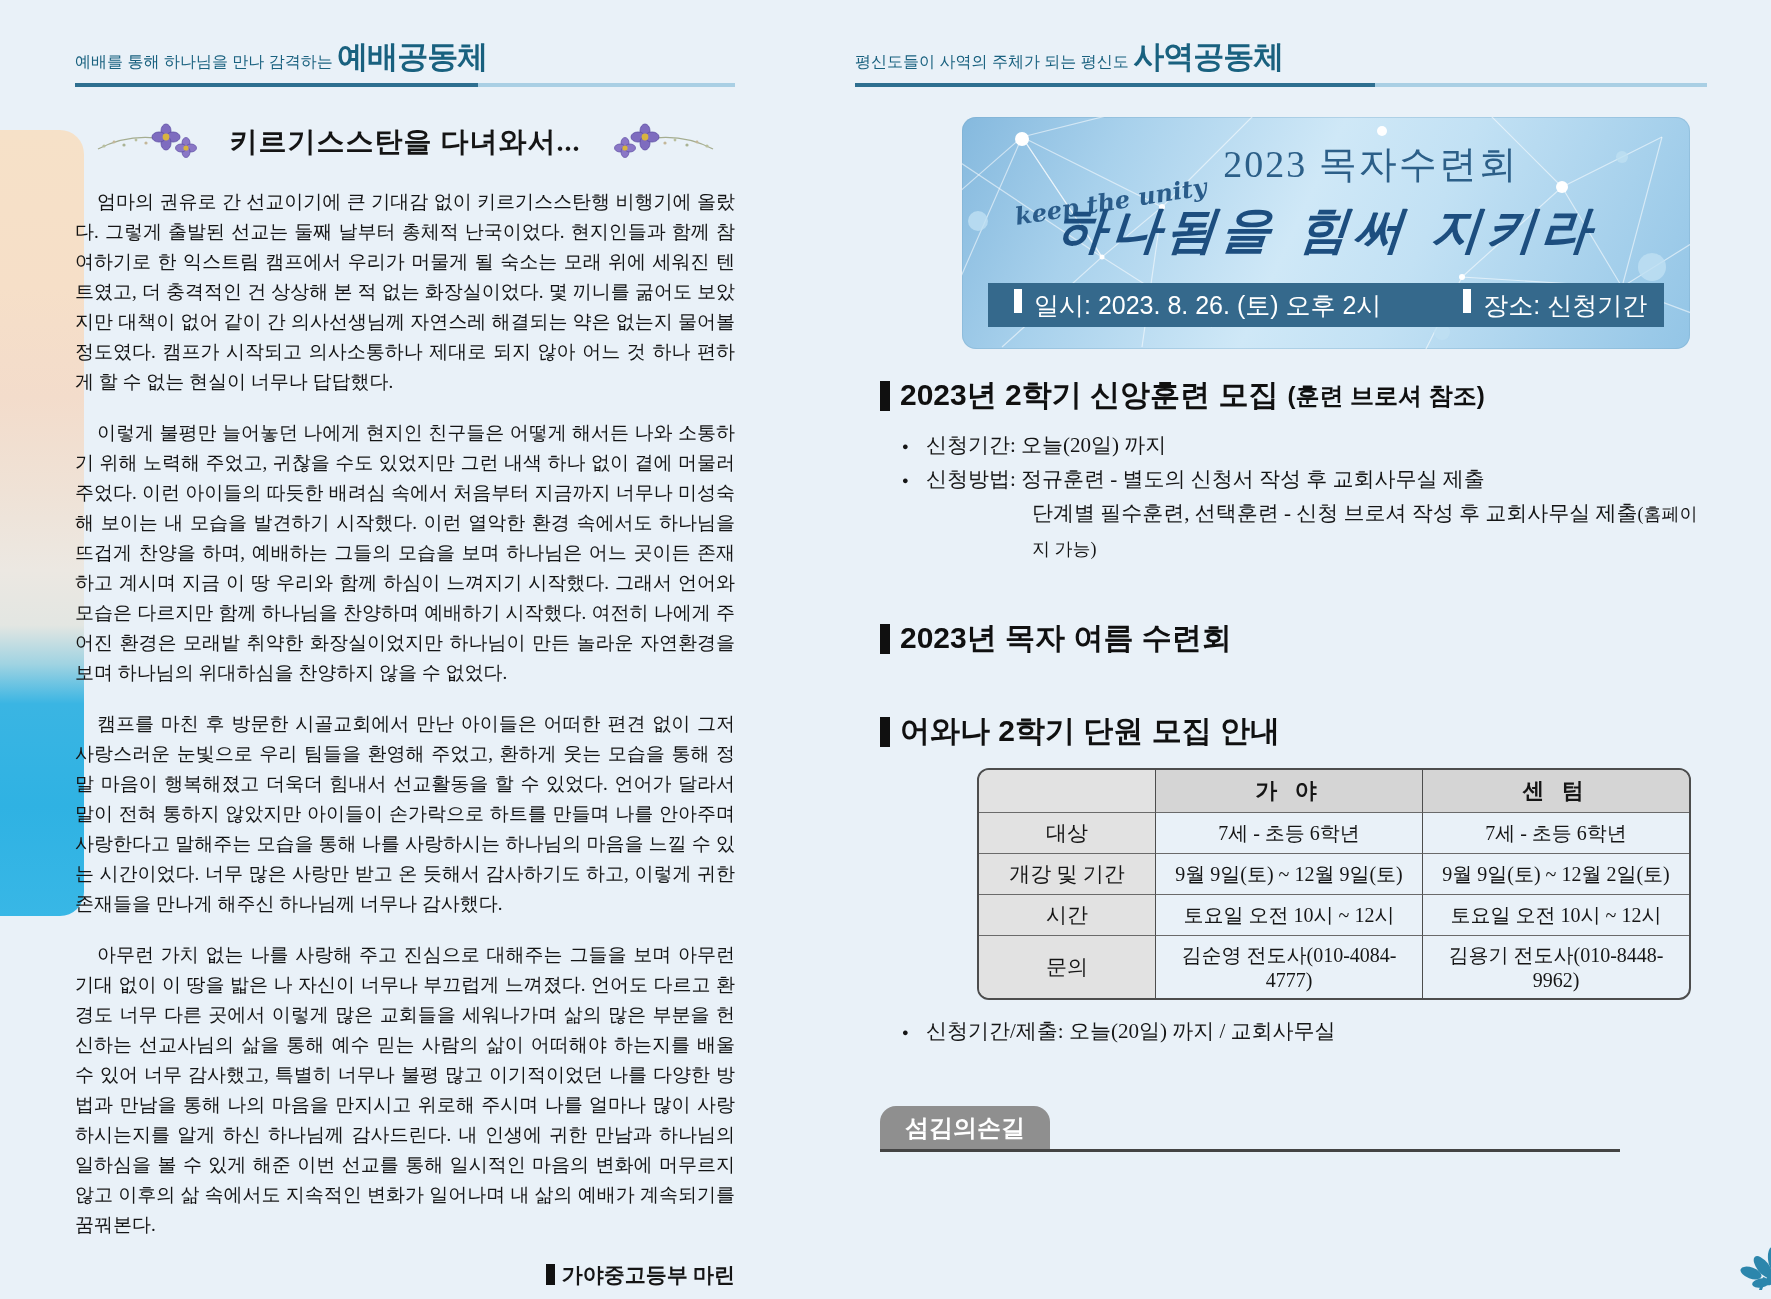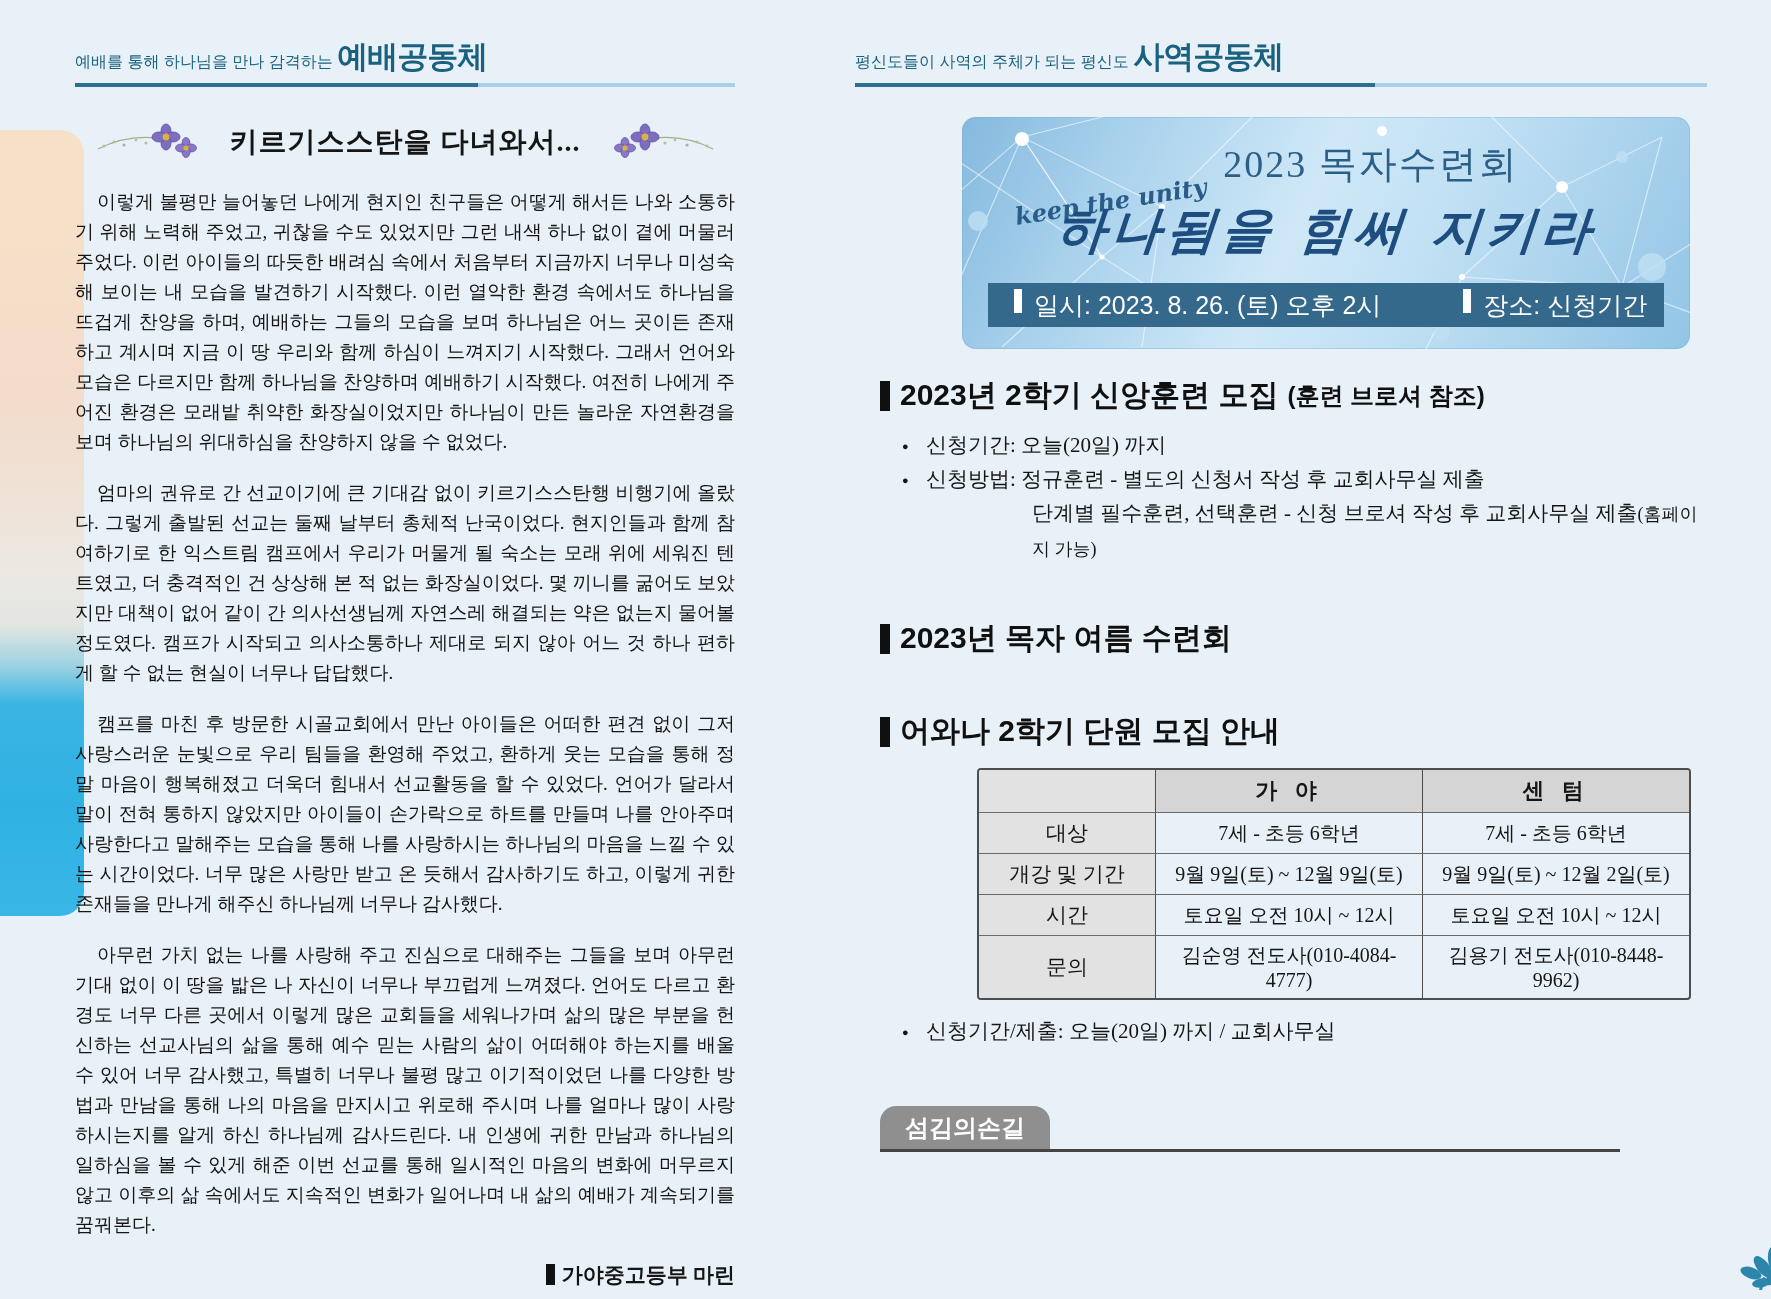--- a/index.html
+++ b/index.html
@@ -58,21 +58,21 @@
   .bullets{list-style:none;margin:12px 0 0 22px;padding:0;font-size:21px;line-height:34px;}
   .bullets li{padding-left:24px;position:relative;}
   .bullets li.has-dot::before{content:"●";position:absolute;left:0;top:1px;font-size:11px;}
   .bullets li.cont{padding-left:130px;}
   .small-note{font-size:18px;}
   .inline-note{margin-left:38px;}
   .mt-sec{margin-top:52px;}
 
   
   .awana-table{margin:16px 0 0 97px;width:714px;border-collapse:separate;border-spacing:0;
-    border:2px solid #4d4d4d;border-radius:4px;overflow:hidden;text-align:center;font-size:20px;}
+    border:2px solid #4d4d4d;border-radius:12px;overflow:hidden;text-align:center;font-size:20px;}
   .awana-table th,.awana-table td{padding:6px 4px;height:27px;}
   .awana-table .clab{width:168px;background:#e2e2e2;}
   .awana-table thead th{background:#d5d5d5;font-size:22px;font-weight:700;letter-spacing:6px;}
   .awana-table td,.awana-table th{border-top:1px solid #6a6a6a;}
   .awana-table thead th{border-top:none;}
   .awana-table td+td,.awana-table th+th{border-left:1.5px solid #4d4d4d;}
   .awana-table .rlabel{background:#e2e2e2;font-size:21px;}
 
   
   .service-head{margin:58px 0 0 25px;border-bottom:3px solid #444;width:740px;}
@@ -141,22 +141,22 @@
               <ellipse cx="97" cy="29" rx="5.5" ry="4"></ellipse>
             <ellipse cx="92" cy="33" rx="4" ry="5.5"></ellipse>
               <ellipse cx="87" cy="29" rx="5.5" ry="4"></ellipse>
           </g>
           <circle cx="92" cy="29" r="2.6" fill="#d8b43f"></circle>
         </svg>
       </span>
     </div>
 
     <div class="article-body">
+      <p class="body-par">엄마의 권유로 간 선교이기에 큰 기대감 없이 키르기스스탄행 비행기에 올랐다. 그렇게 출발된 선교는 둘째 날부터 총체적 난국이었다. 현지인들과 함께 참여하기로 한 익스트림 캠프에서 우리가 머물게 될 숙소는 모래 위에 세워진 텐트였고, 더 충격적인 건 상상해 본 적 없는 화장실이었다. 몇 끼니를 굶어도 보았지만 대책이 없어 같이 간 의사선생님께 자연스레 해결되는 약은 없는지 물어볼 정도였다. 캠프가 시작되고 의사소통하나 제대로 되지 않아 어느 것 하나 편하게 할 수 없는 현실이 너무나 답답했다.</p>
       <p class="body-par">이렇게 불평만 늘어놓던 나에게 현지인 친구들은 어떻게 해서든 나와 소통하기 위해 노력해 주었고, 귀찮을 수도 있었지만 그런 내색 하나 없이 곁에 머물러 주었다. 이런 아이들의 따듯한 배려심 속에서 처음부터 지금까지 너무나 미성숙해 보이는 내 모습을 발견하기 시작했다. 이런 열악한 환경 속에서도 하나님을 뜨겁게 찬양을 하며, 예배하는 그들의 모습을 보며 하나님은 어느 곳이든 존재하고 계시며 지금 이 땅 우리와 함께 하심이 느껴지기 시작했다. 그래서 언어와 모습은 다르지만 함께 하나님을 찬양하며 예배하기 시작했다. 여전히 나에게 주어진 환경은 모래밭 취약한 화장실이었지만 하나님이 만든 놀라운 자연환경을 보며 하나님의 위대하심을 찬양하지 않을 수 없었다.</p>
-      <p class="body-par">엄마의 권유로 간 선교이기에 큰 기대감 없이 키르기스스탄행 비행기에 올랐다. 그렇게 출발된 선교는 둘째 날부터 총체적 난국이었다. 현지인들과 함께 참여하기로 한 익스트림 캠프에서 우리가 머물게 될 숙소는 모래 위에 세워진 텐트였고, 더 충격적인 건 상상해 본 적 없는 화장실이었다. 몇 끼니를 굶어도 보았지만 대책이 없어 같이 간 의사선생님께 자연스레 해결되는 약은 없는지 물어볼 정도였다. 캠프가 시작되고 의사소통하나 제대로 되지 않아 어느 것 하나 편하게 할 수 없는 현실이 너무나 답답했다.</p>
       <p class="body-par">캠프를 마친 후 방문한 시골교회에서 만난 아이들은 어떠한 편견 없이 그저 사랑스러운 눈빛으로 우리 팀들을 환영해 주었고, 환하게 웃는 모습을 통해 정말 마음이 행복해졌고 더욱더 힘내서 선교활동을 할 수 있었다. 언어가 달라서 말이 전혀 통하지 않았지만 아이들이 손가락으로 하트를 만들며 나를 안아주며 사랑한다고 말해주는 모습을 통해 나를 사랑하시는 하나님의 마음을 느낄 수 있는 시간이었다. 너무 많은 사랑만 받고 온 듯해서 감사하기도 하고, 이렇게 귀한 존재들을 만나게 해주신 하나님께 너무나 감사했다.</p>
       <p class="body-par">아무런 가치 없는 나를 사랑해 주고 진심으로 대해주는 그들을 보며 아무런 기대 없이 이 땅을 밟은 나 자신이 너무나 부끄럽게 느껴졌다. 언어도 다르고 환경도 너무 다른 곳에서 이렇게 많은 교회들을 세워나가며 삶의 많은 부분을 헌신하는 선교사님의 삶을 통해 예수 믿는 사람의 삶이 어떠해야 하는지를 배울 수 있어 너무 감사했고, 특별히 너무나 불평 많고 이기적이었던 나를 다양한 방법과 만남을 통해 나의 마음을 만지시고 위로해 주시며 나를 얼마나 많이 사랑하시는지를 알게 하신 하나님께 감사드린다. 내 인생에 귀한 만남과 하나님의 일하심을 볼 수 있게 해준 이번 선교를 통해 일시적인 마음의 변화에 머무르지 않고 이후의 삶 속에서도 지속적인 변화가 일어나며 내 삶의 예배가 계속되기를 꿈꿔본다.</p>
     </div>
 
     <div class="signature">
       <span class="sig-bar"></span><span>가야중고등부 마린</span>
     </div>
   </div>
 
   <div class="col-right">

